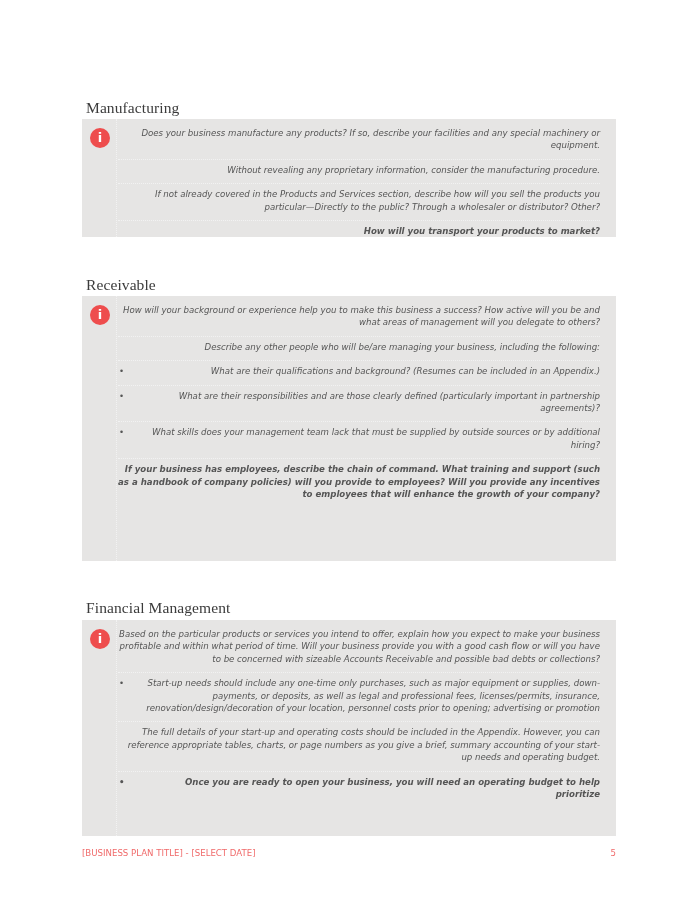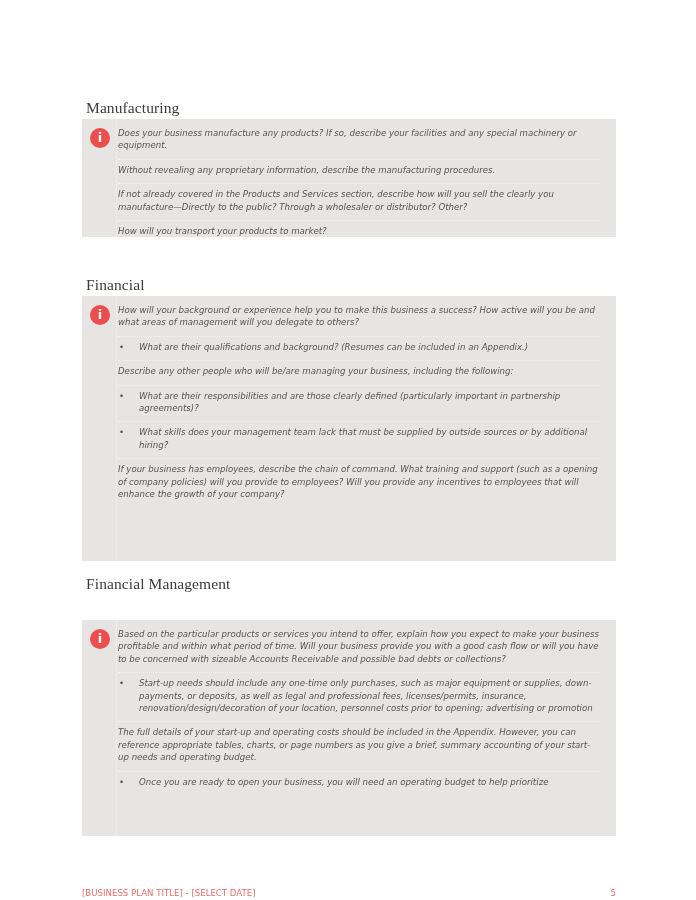--- a/index.html
+++ b/index.html
@@ -59,23 +59,25 @@
     }
     .para {
       font-family: "DejaVu Sans", sans-serif;
       font-style: italic;
       font-size: 8.6px;
       line-height: 12.4px;
       color: #555555;
       padding: 2px 0 7px 0;
       border-bottom: 1px dotted #f2f2f2;
       margin-bottom: 2px;
+      text-align: right;
     }
     .para:last-child {
       border-bottom: none;
+      font-weight: bold;
     }
     .bullet {
       position: relative;
       padding-left: 21px;
     }
     .bullet::before {
       content: "•";
       position: absolute;
       left: 1px;
       top: 2px;
@@ -83,60 +85,59 @@
       color: #555555;
     }
     .footer {
       position: absolute;
       left: 82px;
       width: 534px;
       top: 848px;
       font-family: "DejaVu Sans", sans-serif;
       font-size: 8.6px;
       color: #f06a6a;
-      margin-top: 40px;
     }
     .footer .page-num {
       position: absolute;
       right: 0;
       top: 0;
     }
   </style>
 </head>
 <body>
 
 <h2 class="section-heading" style="top:95px;">Manufacturing</h2>
 <div class="tipbox" style="top:119px; height:118px;">
   <div class="icon-col">
     <div class="info-icon">i</div>
   </div>
   <div class="content">
     <div class="para">Does your business manufacture any products? If so, describe your facilities and any special machinery or equipment.</div>
-    <div class="para">Without revealing any proprietary information, describe the manufacturing procedures.</div>
-    <div class="para">If not already covered in the Products and Services section, describe how will you sell the clearly you manufacture—Directly to the public? Through a wholesaler or distributor? Other?</div>
+    <div class="para">Without revealing any proprietary information, consider the manufacturing procedure.</div>
+    <div class="para">If not already covered in the Products and Services section, describe how will you sell the products you particular—Directly to the public? Through a wholesaler or distributor? Other?</div>
     <div class="para">How will you transport your products to market?</div>
   </div>
 </div>
 
-<h2 class="section-heading" style="top:272px;">Financial</h2>
+<h2 class="section-heading" style="top:272px;">Receivable</h2>
 <div class="tipbox" style="top:296px; height:265px;">
   <div class="icon-col">
     <div class="info-icon">i</div>
   </div>
   <div class="content">
     <div class="para">How will your background or experience help you to make this business a success? How active will you be and what areas of management will you delegate to others?</div>
+    <div class="para">Describe any other people who will be/are managing your business, including the following:</div>
     <div class="para bullet">What are their qualifications and background? (Resumes can be included in an Appendix.)</div>
-    <div class="para">Describe any other people who will be/are managing your business, including the following:</div>
     <div class="para bullet">What are their responsibilities and are those clearly defined (particularly important in partnership agreements)?</div>
     <div class="para bullet">What skills does your management team lack that must be supplied by outside sources or by additional hiring?</div>
-    <div class="para">If your business has employees, describe the chain of command. What training and support (such as a opening of company policies) will you provide to employees? Will you provide any incentives to employees that will enhance the growth of your company?</div>
+    <div class="para">If your business has employees, describe the chain of command. What training and support (such as a handbook of company policies) will you provide to employees? Will you provide any incentives to employees that will enhance the growth of your company?</div>
   </div>
 </div>
 
-<h2 class="section-heading" style="top:571px;">Financial Management</h2>
+<h2 class="section-heading" style="top:595px;">Financial Management</h2>
 <div class="tipbox" style="top:620px; height:216px; overflow:hidden;">
   <div class="icon-col">
     <div class="info-icon">i</div>
   </div>
   <div class="content">
     <div class="para">Based on the particular products or services you intend to offer, explain how you expect to make your business profitable and within what period of time. Will your business provide you with a good cash flow or will you have to be concerned with sizeable Accounts Receivable and possible bad debts or collections?</div>
     <div class="para bullet">Start-up needs should include any one-time only purchases, such as major equipment or supplies, down-payments, or deposits, as well as legal and professional fees, licenses/permits, insurance, renovation/design/decoration of your location, personnel costs prior to opening; advertising or promotion</div>
     <div class="para">The full details of your start-up and operating costs should be included in the Appendix. However, you can reference appropriate tables, charts, or page numbers as you give a brief, summary accounting of your start-up needs and operating budget.</div>
     <div class="para bullet">Once you are ready to open your business, you will need an operating budget to help prioritize</div>
   </div>

